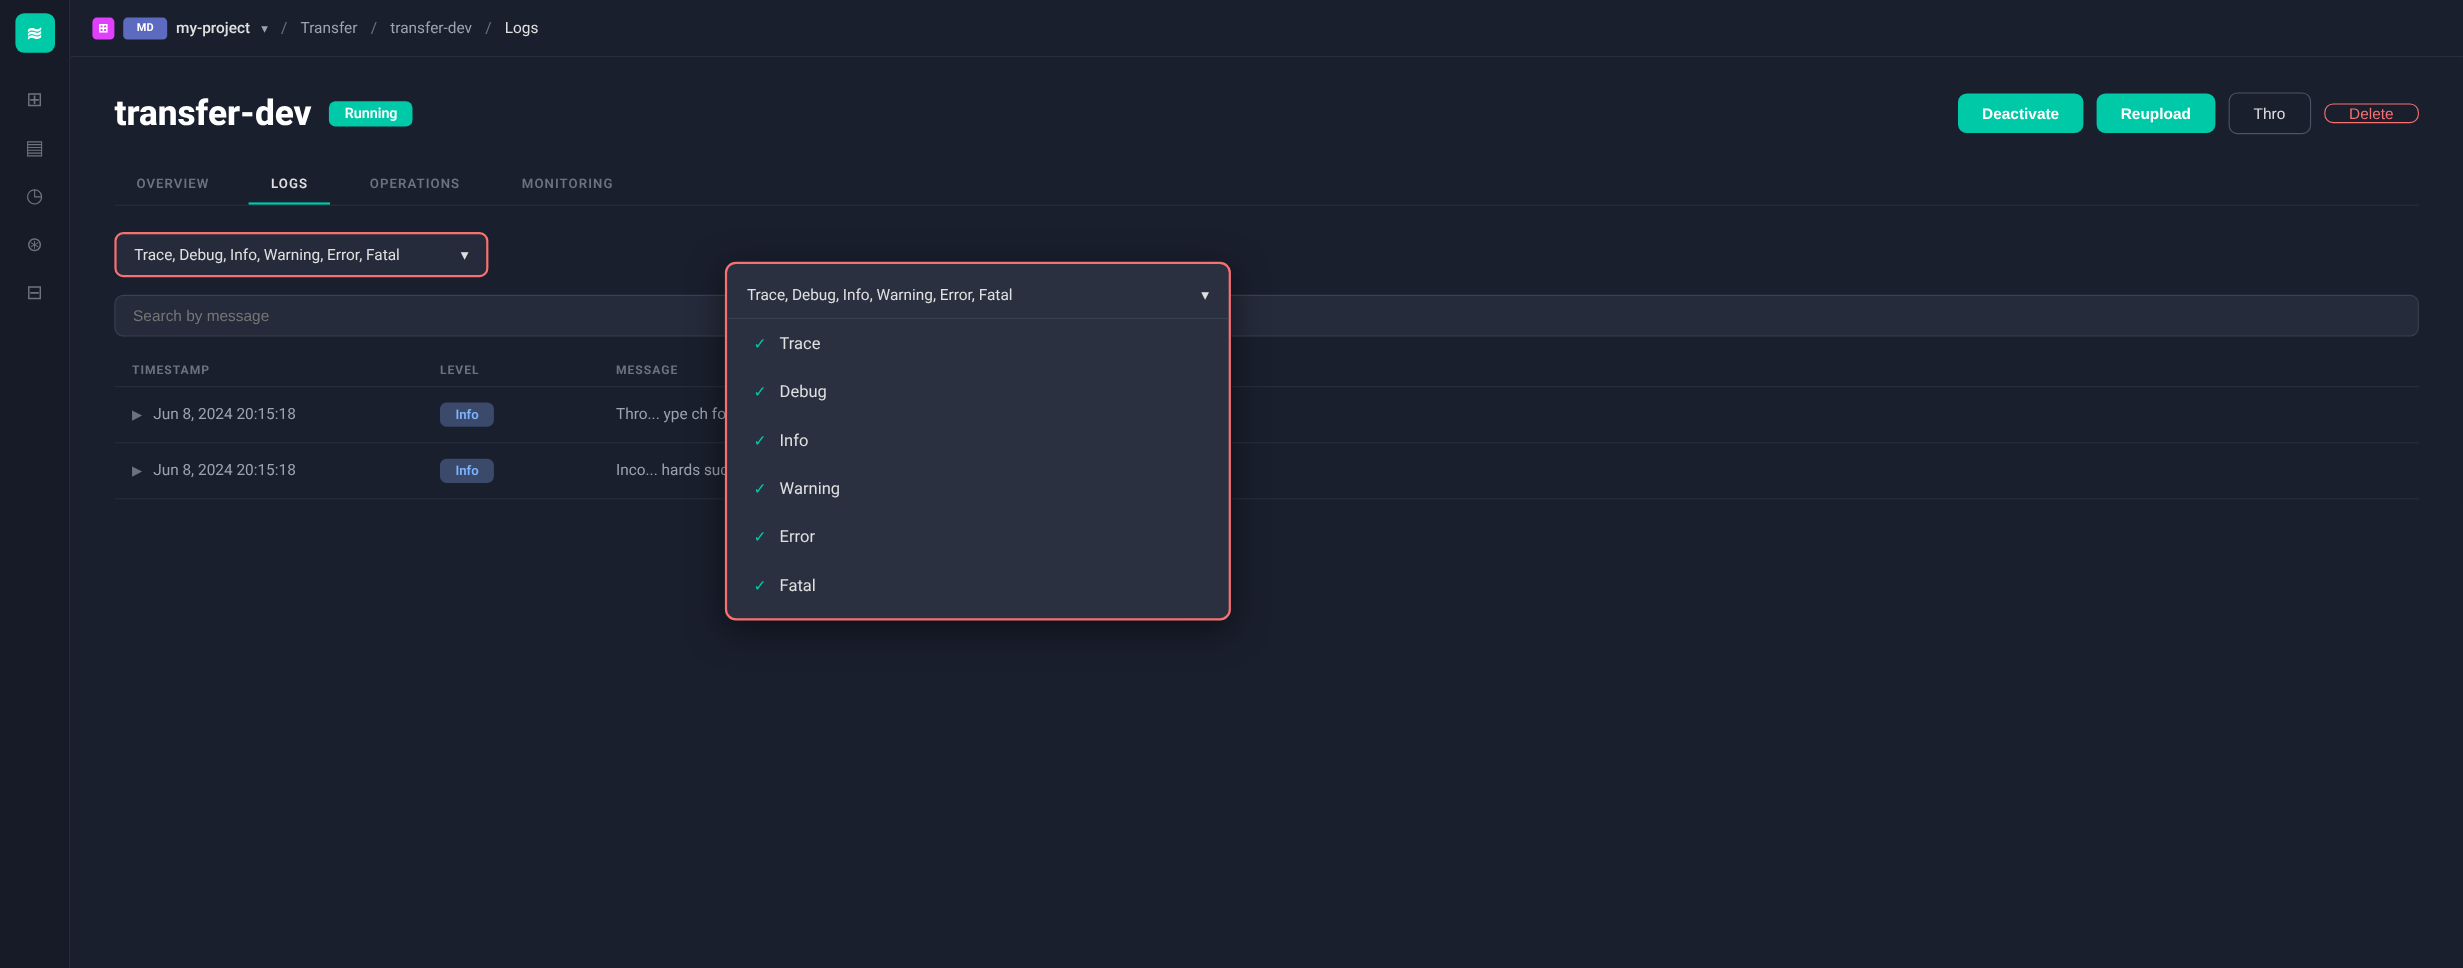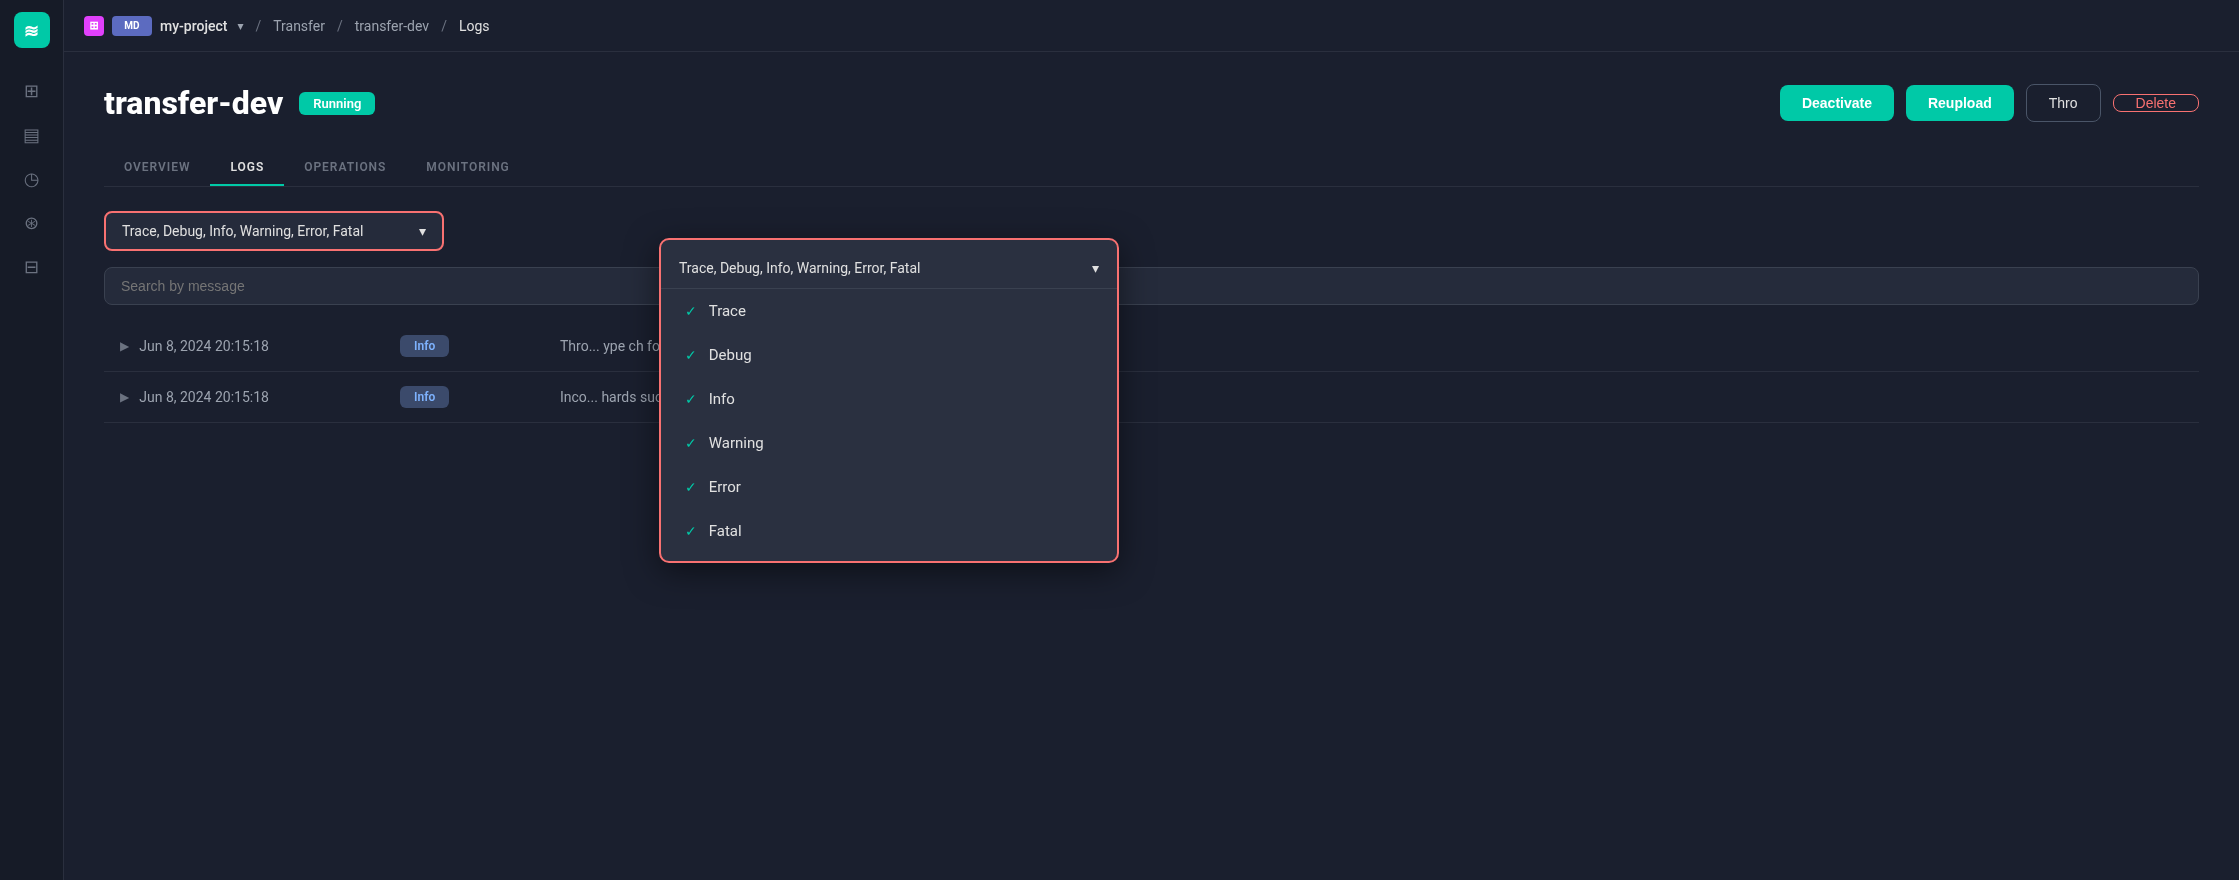--- a/index.html
+++ b/index.html
@@ -189,21 +189,21 @@
       padding: 0 22px;
       border-radius: 8px;
       font-size: 14px;
       font-weight: 500;
       cursor: pointer;
     }
 
     
     .tabs {
       display: flex;
-      gap: 0;
+      gap: 16px;
       border-bottom: 1px solid #2a2f3e;
       margin-bottom: 24px;
     }
     .tab {
       padding: 10px 20px;
       font-size: 12px;
       font-weight: 600;
       letter-spacing: 0.08em;
       color: #6b7280;
       cursor: pointer;
@@ -397,20 +397,25 @@
       <div class="level-select">
         <span>Trace, Debug, Info, Warning, Error, Fatal</span>
         <span>▾</span>
       </div>
     </div>
 
     <div class="search-row">
       <input class="search-input" type="text" placeholder="Search by message" style="">
     </div>
 
+    <div class="table-header">
+      <span>TIMESTAMP</span>
+      <span>LEVEL</span>
+      <span>MESSAGE</span>
+    </div>
 
     <div class="table-row">
       <div class="row-expand">
         <span class="chevron-right">▶</span>
         <span>Jun 8, 2024 20:15:18</span>
       </div>
       <div>
         <span class="level-badge">Info</span>
       </div>
       <div class="msg-text">Thro... ype ch folder_id interval 1s revision 14154277 sr…</div>

